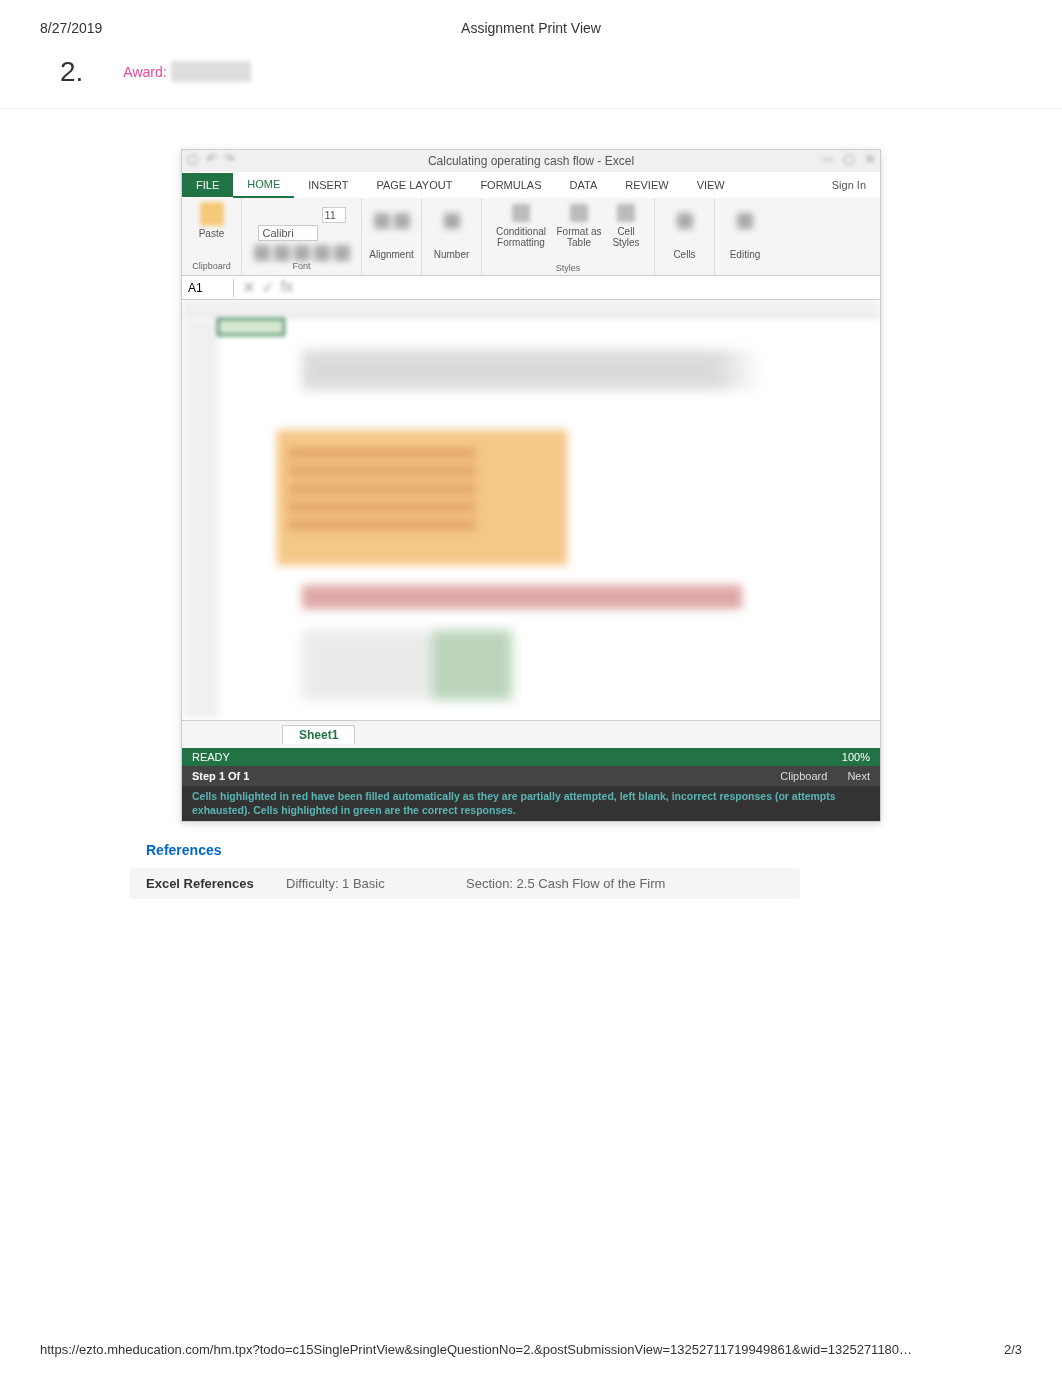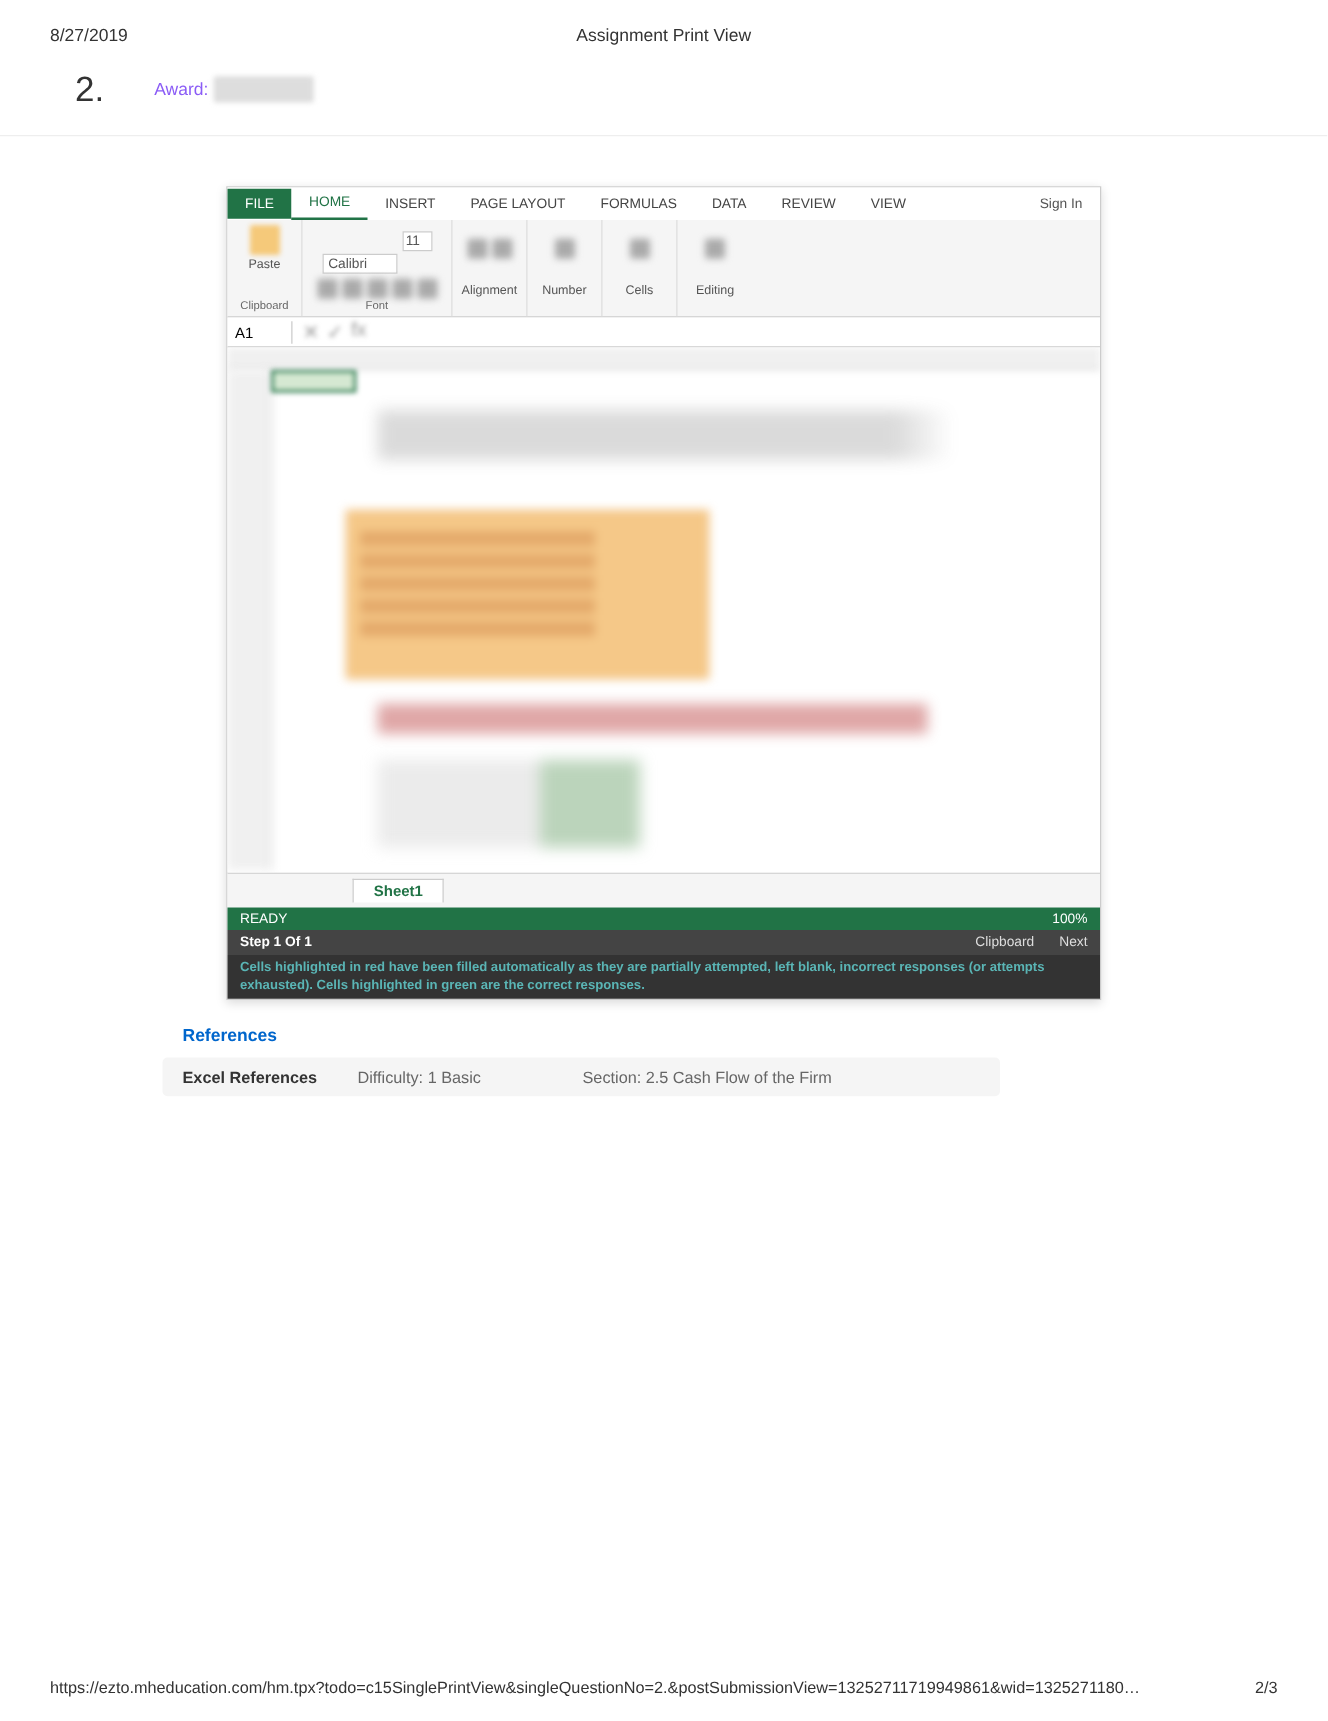--- a/index.html
+++ b/index.html
@@ -21,21 +21,21 @@
     .title { color: #333; position: absolute; left: 50%; transform: translateX(-50%); }
     .question-header {
       display: flex;
       align-items: center;
       gap: 40px;
       padding: 10px 40px 20px 60px;
       border-bottom: 1px solid #eee;
       margin-bottom: 20px;
     }
     .q-number { font-size: 28px; color: #333; }
-    .award-label { font-size: 14px; color: #8b5cf6; }
+    .award-label { font-size: 14px; color: #ec4899; }
     .award-value {
       background: #ddd;
       color: #ddd;
       padding: 2px 20px;
       border-radius: 2px;
       filter: blur(2px);
     }
     .excel-container {
       margin: 40px auto 20px auto;
       width: 700px;
@@ -288,20 +288,33 @@
 
 <div class="question-header">
   <div class="q-number">2.</div>
   <div>
     <span class="award-label">Award:</span>
     <span class="award-value">xxxxx</span>
   </div>
 </div>
 
 <div class="excel-container">
+  <div class="excel-titlebar">
+    <div class="qat">
+        <span>▢</span>
+        <span>↶</span>
+        <span>↷</span>
+      </div>
+    <span>Calculating operating cash flow - Excel</span>
+    <div class="win-controls">
+        <span>—</span>
+        <span>▢</span>
+        <span>✕</span>
+      </div>
+  </div>
 
   <div class="ribbon-tabs">
     <div class="ribbon-tab file">FILE</div>
     <div class="ribbon-tab active">HOME</div>
     <div class="ribbon-tab normal">INSERT</div>
     <div class="ribbon-tab normal">PAGE LAYOUT</div>
     <div class="ribbon-tab normal">FORMULAS</div>
     <div class="ribbon-tab normal">DATA</div>
     <div class="ribbon-tab normal">REVIEW</div>
     <div class="ribbon-tab normal">VIEW</div>
@@ -335,20 +348,35 @@
           <span></span>
           <span></span>
         </div>
       <div class="mid-label">Alignment</div>
     </div>
     <div class="ribbon-group mid-group">
       <div class="blur-icons">
           <span></span>
         </div>
       <div class="mid-label">Number</div>
+    </div>
+    <div class="ribbon-group" style="flex-direction:row; align-items:flex-start; padding-top:6px;">
+      <div class="style-item">
+        <div class="ico"></div>
+        <div style="width:54px;text-align:center;">Conditional Formatting</div>
+      </div>
+      <div class="style-item">
+        <div class="ico"></div>
+        <div style="width:46px;text-align:center;">Format as Table</div>
+      </div>
+      <div class="style-item">
+        <div class="ico"></div>
+        <div style="width:32px;text-align:center;">Cell Styles</div>
+      </div>
+      <div class="group-label" style="position:absolute;bottom:2px;left:50%;transform:translateX(-50%);">Styles</div>
     </div>
     <div class="ribbon-group mid-group">
       <div class="blur-icons">
           <span></span>
         </div>
       <div class="mid-label">Cells</div>
     </div>
     <div class="ribbon-group mid-group" style="border-right:none;">
       <div class="blur-icons">
           <span></span>

